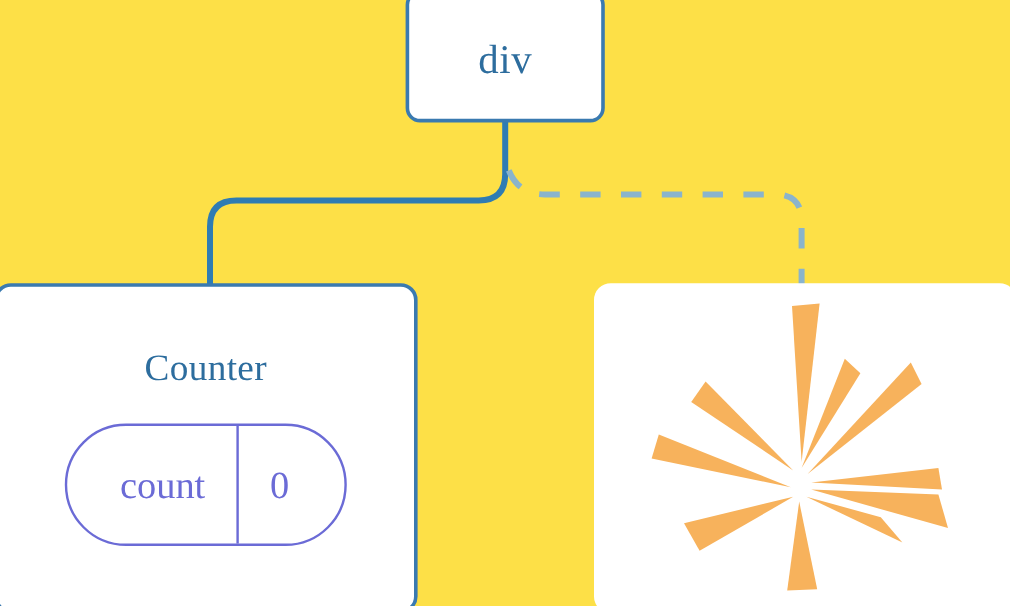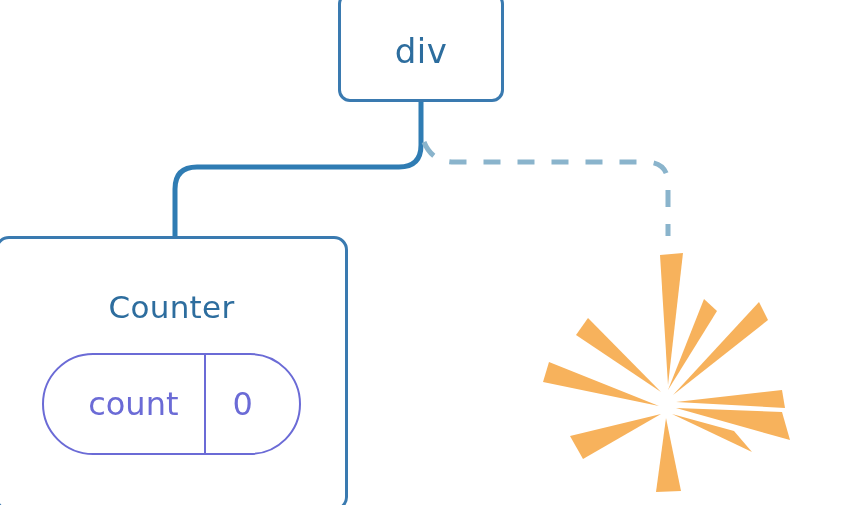--- a/index.html
+++ b/index.html
@@ -103,21 +103,21 @@
     border: none;
     overflow: hidden;
   }
   #node-burst svg {
     display: block;
   }
 </style>
 </head>
 <body style="background: rgb(74, 102, 112);">
 
-<div id="stage" style="background: #ffffff;">
+<div id="stage" style="background: #fde047; font-family: Liberation Serif, serif;">
 
   <svg class="edges" width="842" height="505" viewBox="0 0 842 505">
 
     <path d="M 421 101 L 421 145 Q 421 167 399 167 L 197 167 Q 175 167 175 189 L 175 240" fill="none" stroke="#2f7cb3" stroke-width="5" stroke-linecap="butt"></path>
 
     <path d="M 424 142 Q 432 162 454 162 L 646 162 Q 668 162 668 184 L 668 240" fill="none" stroke="#8ab4cc" stroke-width="5" stroke-linecap="butt" stroke-dasharray="17 17"></path>
   </svg>
 
   <div class="node" id="node-div" style="border-color: rgb(58, 122, 176);">
     <span class="node-title" style="color: rgb(45, 109, 158);">div</span>

